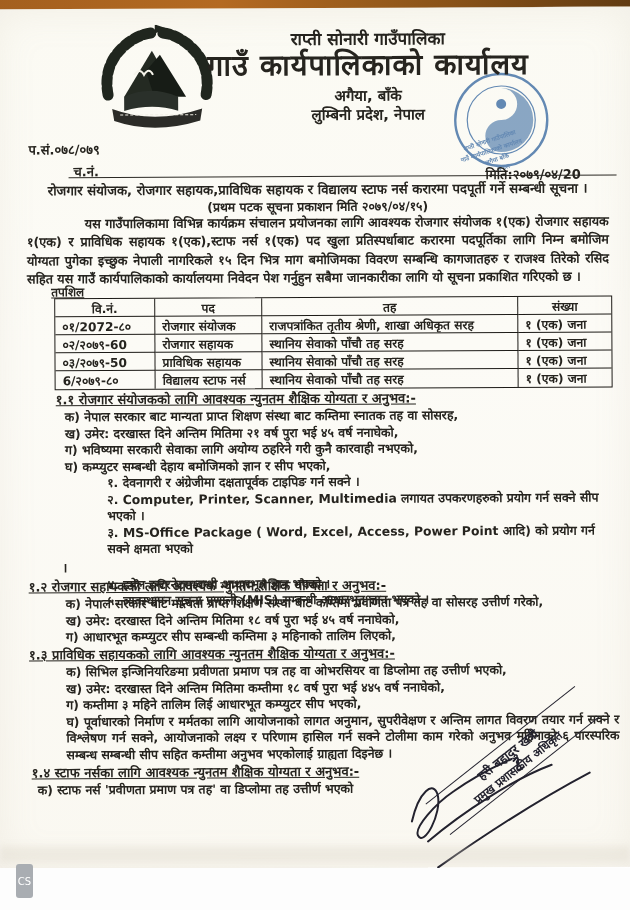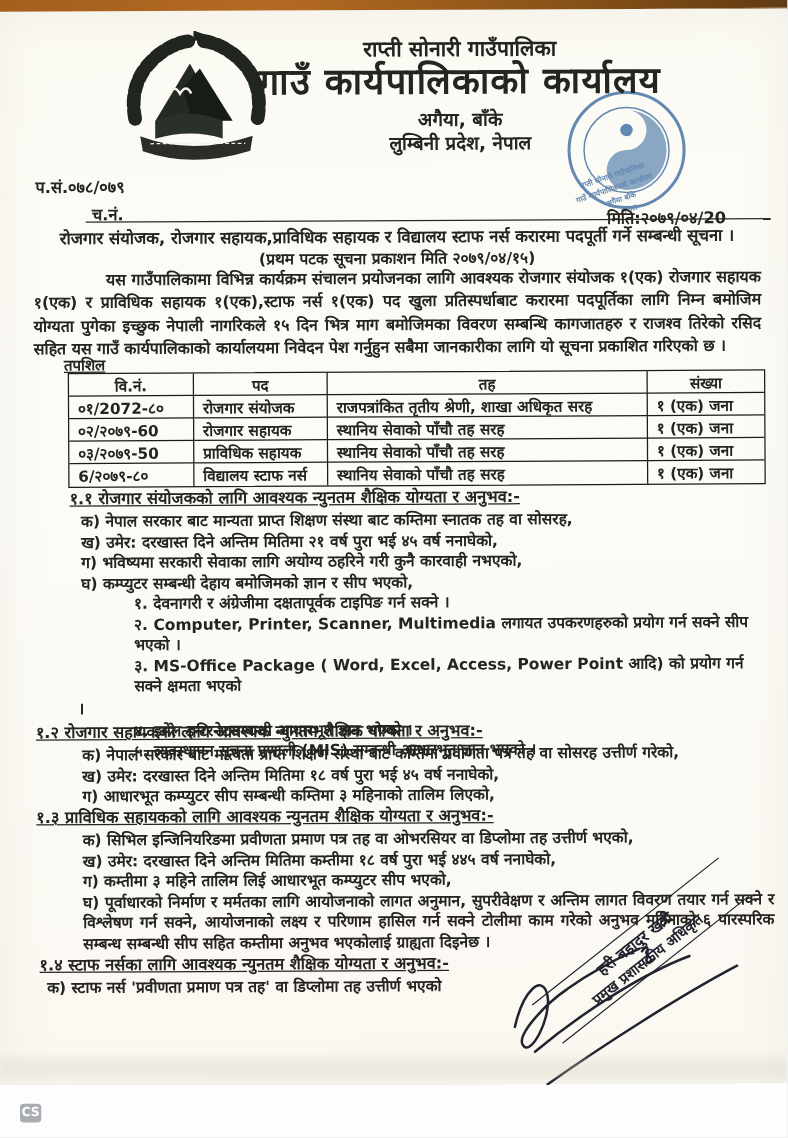--- a/index.html
+++ b/index.html
@@ -80,22 +80,22 @@
     border-top:1.6px solid #23222e; border-bottom:1.6px solid #23222e;
     padding:3px 6px; text-align:center; color:#23222e; }
   .sig-name { font-size:12.5px; font-weight:bold; white-space:nowrap; }
   .sig-title { font-size:11.5px; font-weight:600; white-space:nowrap; }
 
   
   .shade-band { position:absolute; left:0; right:0; top:846px; height:16px;
     background:#d8d2c4; opacity:.3; filter:blur(3px); }
   .bottom-strip { position:absolute; left:0; right:0; bottom:0; height:42px; background:#fdfdfd; }
   .watermark { position:absolute; left:16px; bottom:12px; display:flex; align-items:center; gap:7px; }
-  .wm-badge { width:17px; height:15px; background:#a9adb2; color:#ffffff; border-radius:3px;
-    font-size:10px; font-weight:bold; display:flex; align-items:center; justify-content:center; }
+  .wm-badge { width:17px; height:34px; background:#a9adb2; color:#ffffff; border-radius:3px;
+    font-size:10px; font-weight:normal; display:flex; align-items:center; justify-content:center; }
   .wm-text { color:#b9bdc1; font-size:12.5px; letter-spacing:.2px; }
 
   .stamp-text { font-size:6px; fill:#3e6da3; font-weight:bold; }
 </style>
 </head>
 <body>
 
 <div class="scan">
   <div class="top-band"></div>
   <div class="paper"></div>

